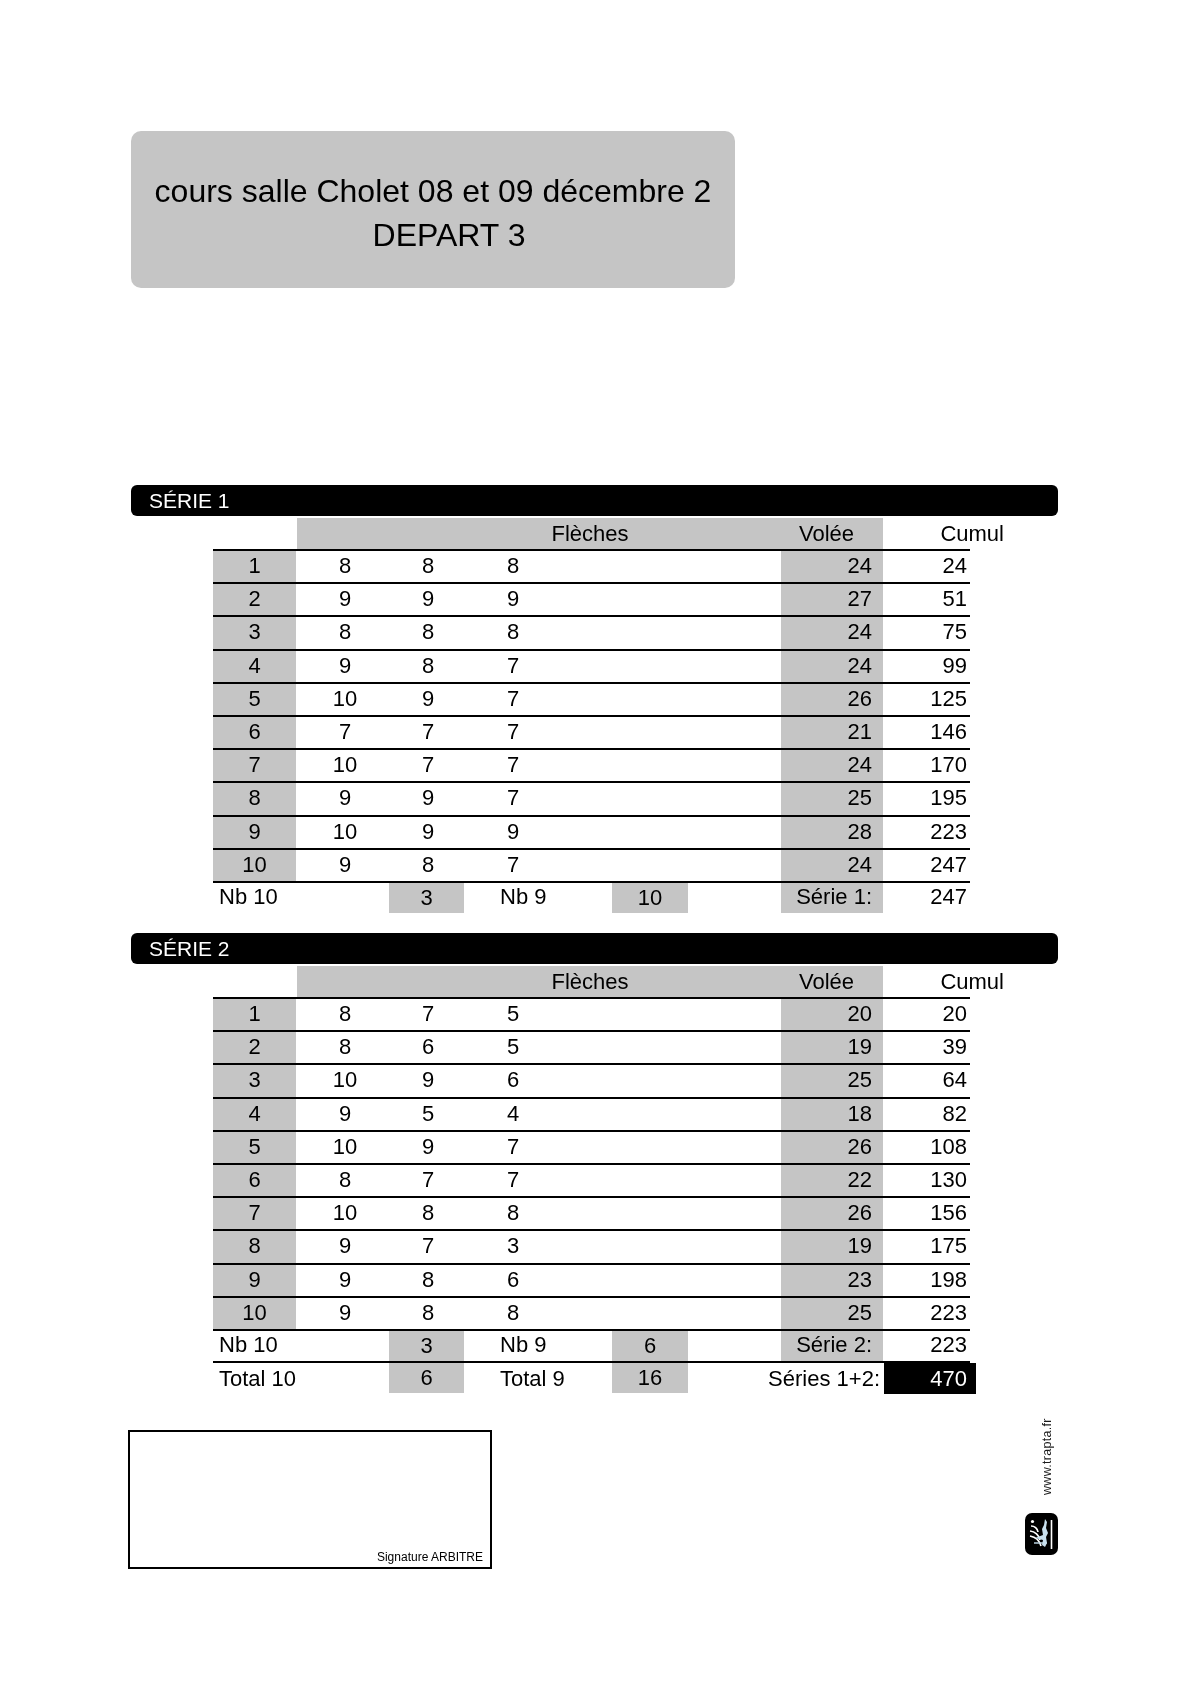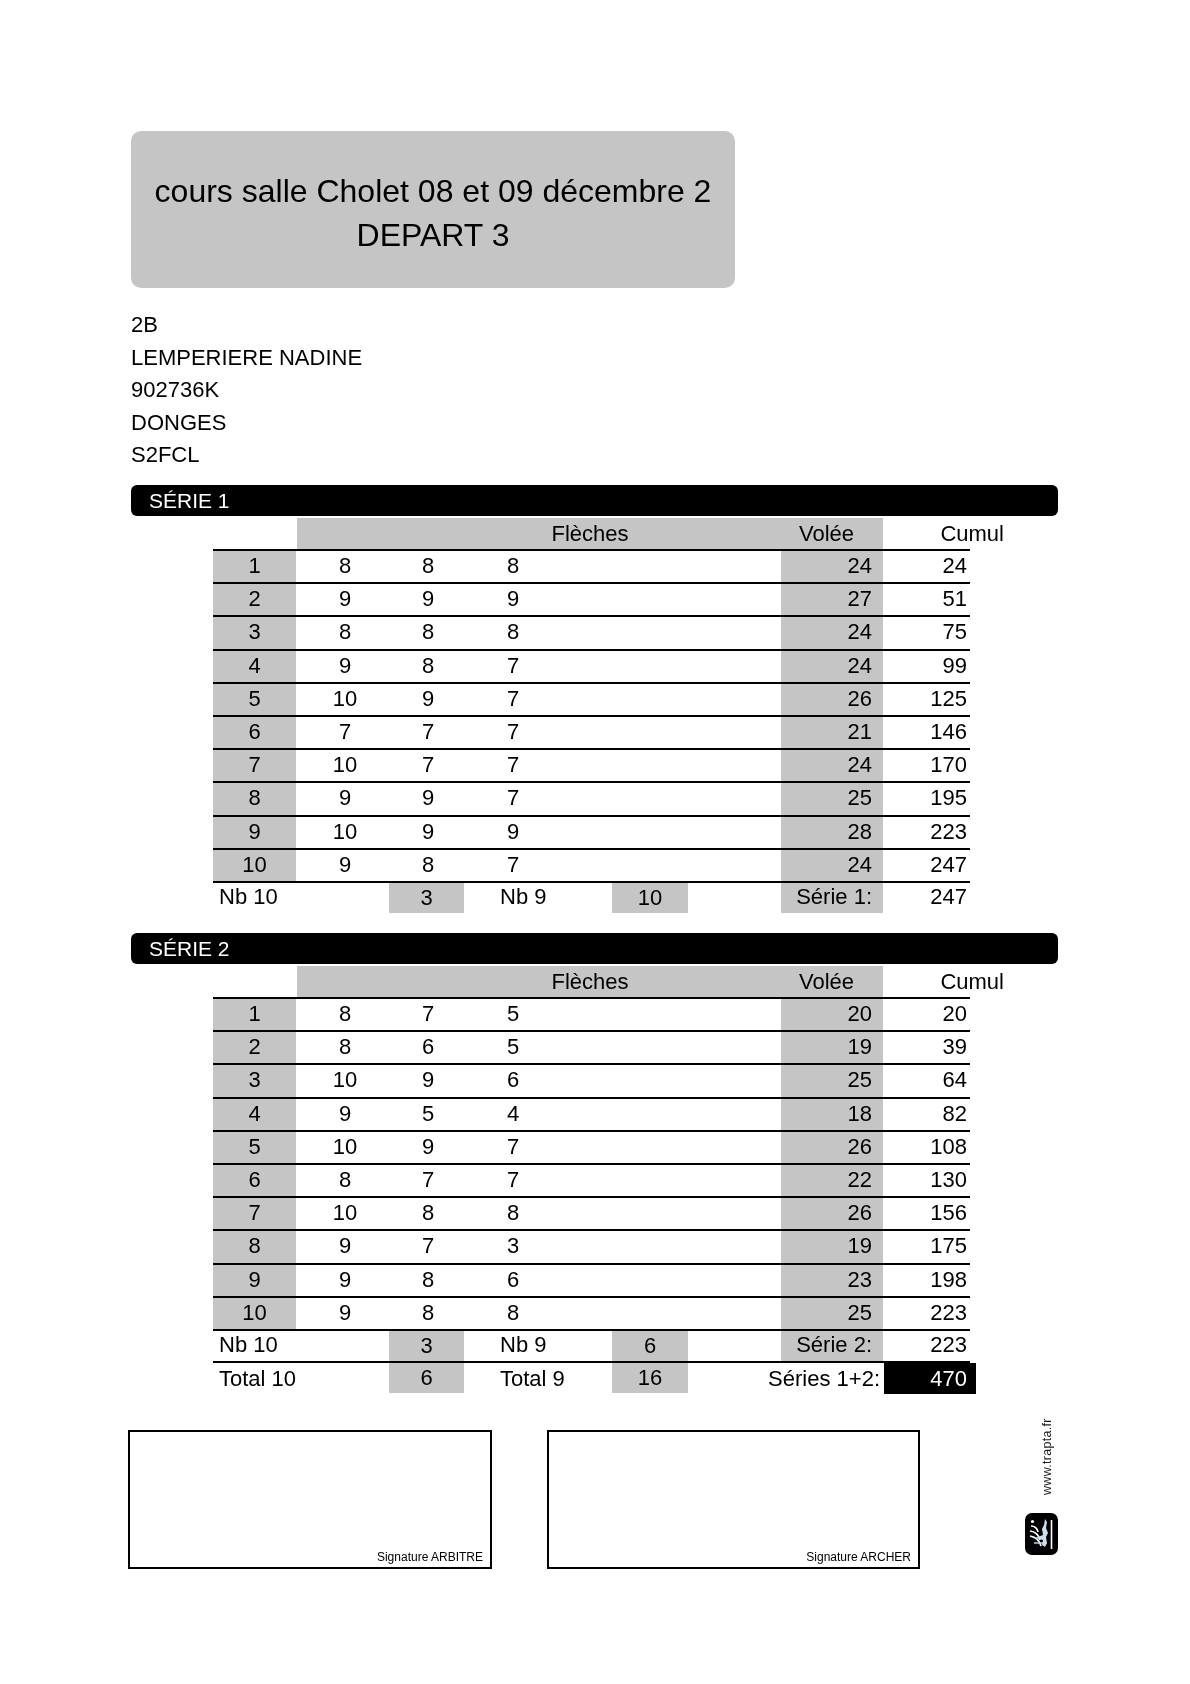--- a/index.html
+++ b/index.html
@@ -5,21 +5,21 @@
   :root{ --gray:#c5c5c5; --ink:#000; }
   html,body{margin:0;padding:0;background:#fff;}
   .page{position:relative;width:1190px;height:1684px;background:#fff;overflow:hidden;
         font-family:"Liberation Sans","DejaVu Sans",sans-serif;color:var(--ink);}
 
   
   .title-box{position:absolute;left:131px;top:131px;width:604px;height:157px;
              background:var(--gray);border-radius:10px;overflow:hidden;}
   .title-l1{position:absolute;top:42px;left:50%;transform:translateX(-50%);
             white-space:nowrap;font-size:32px;}
-  .title-l2{position:absolute;top:86px;left:0;width:100%;text-align:center;
+  .title-l2{position:absolute;top:86px;left:16px;width:100%;text-align:center;
             white-space:nowrap;font-size:32px;}
 
   
   .archer-info{position:absolute;left:131px;top:309px;font-size:22px;line-height:32.5px;}
 
   
   .series-block{position:absolute;left:0;width:1190px;}
   #serie1{top:485px;height:440px;}
   #serie2{top:933px;height:475px;}
 
@@ -80,27 +80,20 @@
 </head>
 <body>
 
 <div class="page">
 
   <div class="title-box">
     <div class="title-l1">cours salle Cholet 08 et 09 décembre 2</div>
     <div class="title-l2">DEPART 3</div>
   </div>
 
-  <div class="archer-info">
-    <div>2B</div>
-    <div>LEMPERIERE NADINE</div>
-    <div>902736K</div>
-    <div>DONGES</div>
-    <div>S2FCL</div>
-  </div>
 
   <div class="series-block" id="serie1">
     <div class="series-bar">SÉRIE 1</div>
     <div class="volee-strip"></div>
     <div class="hdr-band"></div>
     <div class="num-strip"></div>
     <div class="hdr-fleches">Flèches</div>
     <div class="hdr-volee">Volée</div>
     <div class="hdr-cumul">Cumul</div>
     <div class="rows-layer">
@@ -323,23 +316,20 @@
       <span class="grand-label">Séries 1+2:</span>
     </div>
     <div class="gbox b1t">6</div>
     <div class="gbox b2t">16</div>
     <div class="grand-box">470</div>
   </div>
 
   <div class="sig-box" id="sig-arbitre">
     <span class="sig-label">Signature ARBITRE</span>
   </div>
-  <div class="sig-box" id="sig-archer">
-    <span class="sig-label">Signature ARCHER</span>
-  </div>
 
   <div class="site-vertical">www.trapta.fr</div>
   <svg class="logo" viewBox="0 0 33 42" xmlns="http://www.w3.org/2000/svg">
     <rect x="0" y="0" width="33" height="42" rx="7" fill="#000"></rect>
     <circle cx="7.5" cy="8.5" r="1.6" fill="#fff"></circle>
     <g fill="none" stroke="#fff" stroke-width="1.7">
       <path d="M6 13 a7 7 0 0 1 7 6"></path>
       <path d="M5 18 a11 11 0 0 1 10 9"></path>
       <path d="M5 23 a14 14 0 0 1 11 10"></path>
     </g>

